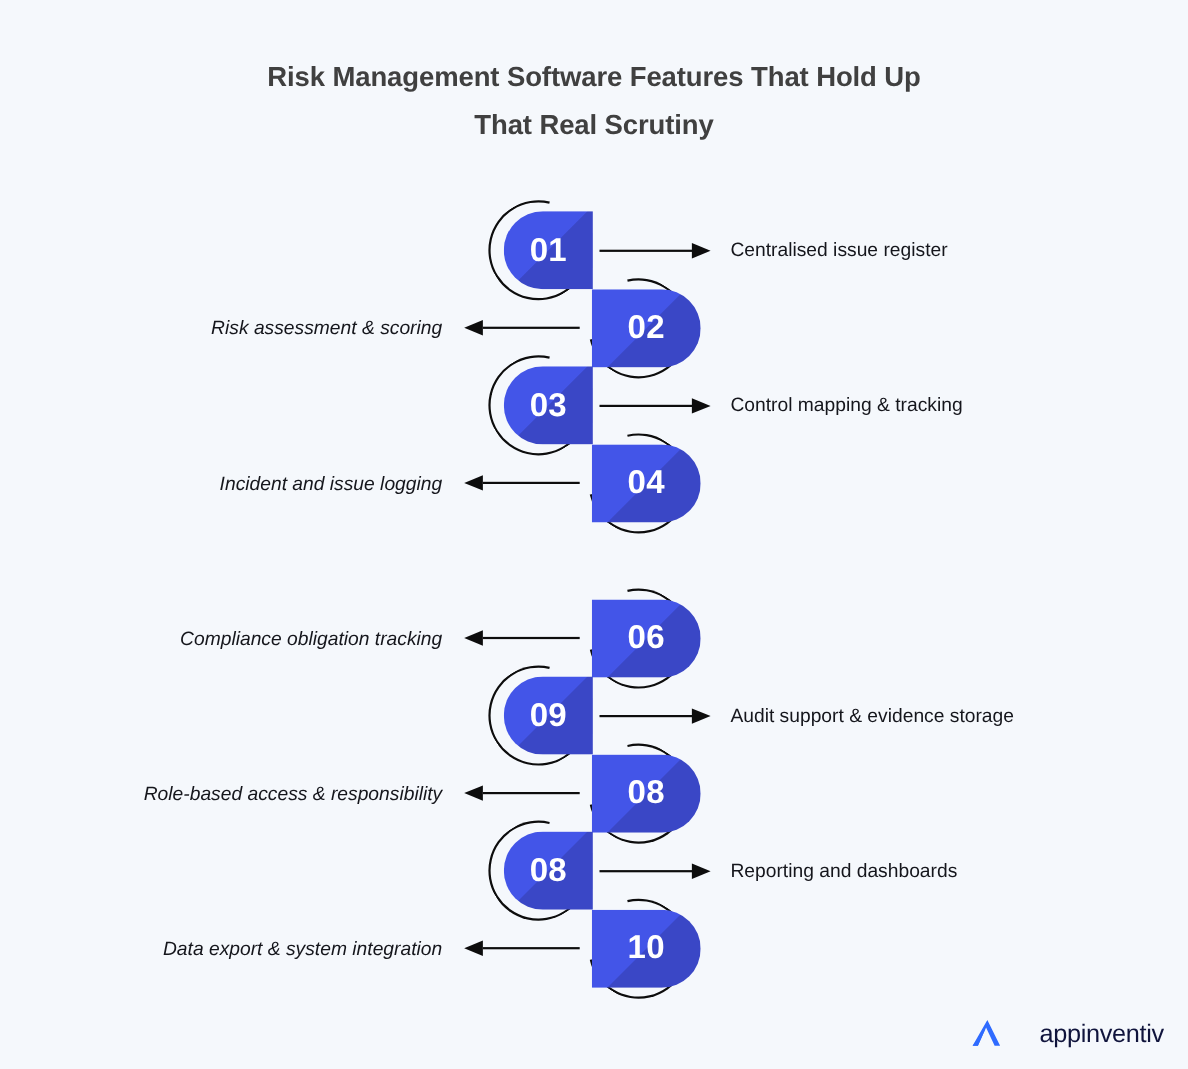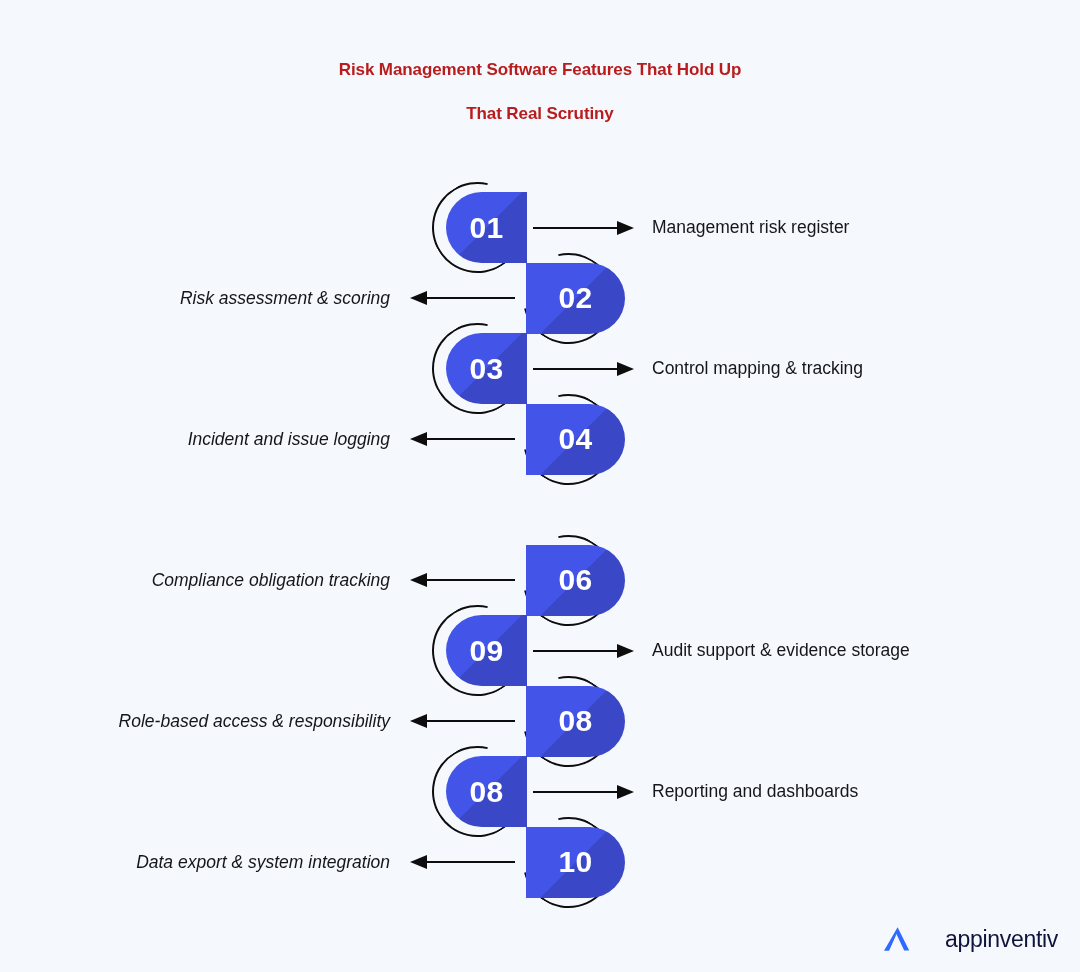--- a/index.html
+++ b/index.html
@@ -17,33 +17,33 @@
 
   
   #title-block {
     position: absolute;
     top: 48px;
     left: 0;
     width: 1080px;
     text-align: center;
   }
   .title-line {
-    font-size: 17px;
+    font-size: 25px;
     font-weight: bold;
-    color: #b91c1c;
+    color: #404040;
     letter-spacing: -0.1px;
     line-height: 44px;
     white-space: nowrap;
   }
 
   
   #diagram {
     position: absolute;
     top: 0;
-    left: 0;
+    left: 12px;
     width: 1068px;
     height: 972px;
   }
 
   .row {
     position: absolute;
     left: 0;
     width: 1080px;
     height: 71px;
   }
@@ -193,21 +193,21 @@
     <div class="row" style="top: 192px;">
       <div class="arc arc-left"></div>
       <div class="badge left-cap">
         <div class="badge-fill"></div>
         <div class="badge-num">01</div>
       </div>
       <div class="arrow arrow-right">
         <div class="arrow-line"></div>
         <div class="arrow-head"></div>
       </div>
-      <div class="label label-right">Management risk register</div>
+      <div class="label label-right">Centralised issue register</div>
     </div>
     <div class="row" style="top: 262.5px;">
       <div class="arc arc-right"></div>
       <div class="badge right-cap">
         <div class="badge-fill"></div>
         <div class="badge-num">02</div>
       </div>
       <div class="arrow arrow-left">
         <div class="arrow-line"></div>
         <div class="arrow-head"></div>

